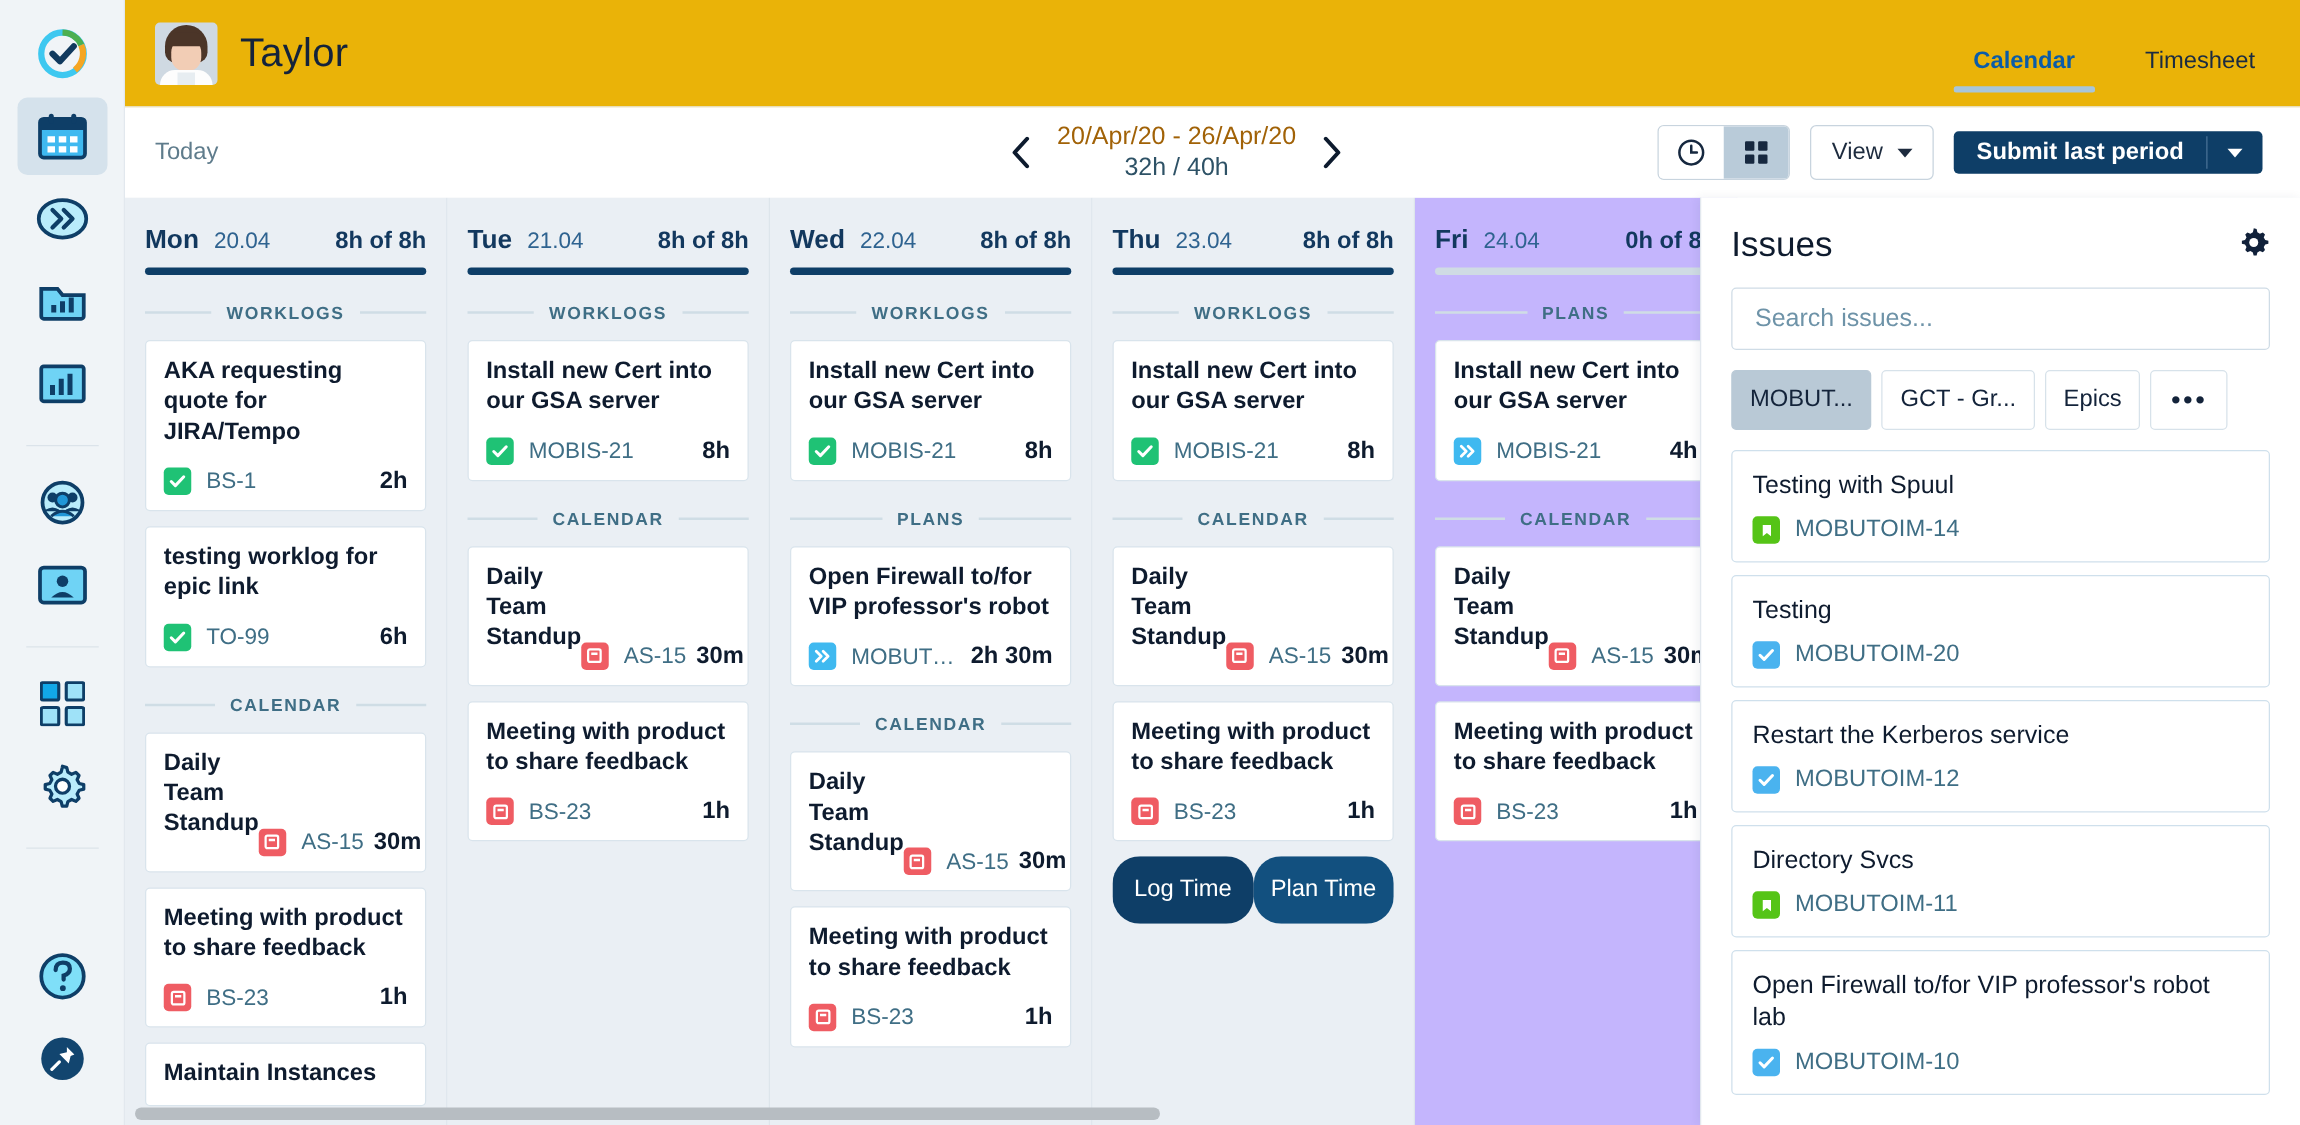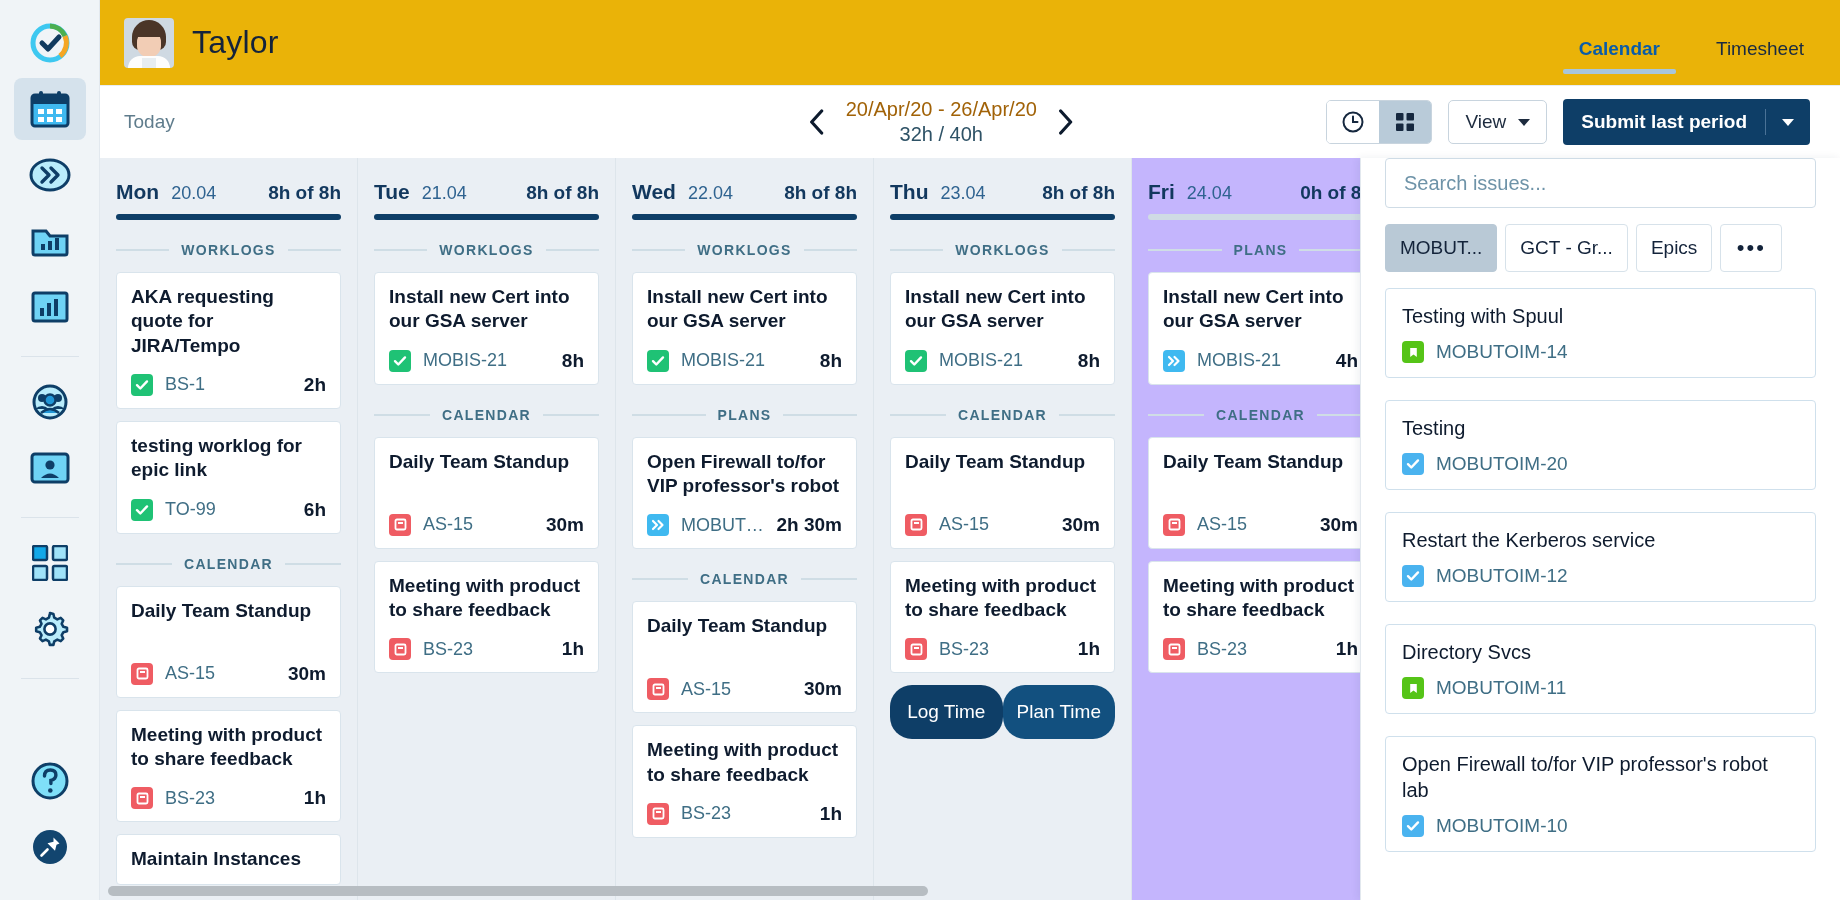--- a/index.html
+++ b/index.html
@@ -81,21 +81,21 @@
   }
   .seg { width: 52px; display: flex; align-items: center; justify-content: center; cursor: pointer; background: #fff; }
   .seg.on { background: #b9cbd9; }
   .viewbtn {
     height: 44px; border: 1px solid #c8d4de; border-radius: 5px; background: #fff;
     display: flex; align-items: center; padding: 0 16px; gap: 12px; cursor: pointer;
     font-size: 19px; color: #1d2b3e;
   }
   .caret { width: 0; height: 0; border-left: 6px solid transparent; border-right: 6px solid transparent; border-top: 7px solid #1d2b3e; }
   .submit {
-    height: 46px; background: #0e3e67; color: #fff; border-radius: 4px;
+    height: 34px; background: #0e3e67; color: #fff; border-radius: 4px;
     display: flex; align-items: center; cursor: pointer;
   }
   .submit .lab { padding: 0 18px; font-size: 19px; font-weight: 700; }
   .submit .div { width: 1px; height: 26px; background: #4a7296; }
   .submit .drop { padding: 0 16px; display: flex; align-items: center; }
   .caret-w { width: 0; height: 0; border-left: 6px solid transparent; border-right: 6px solid transparent; border-top: 7px solid #ffffff; }
 
   
   .calwrap { flex: 1; position: relative; overflow: hidden; background: #eaeff4; }
   .grid { display: flex; height: 100%; }
@@ -116,21 +116,21 @@
   .sectlabel .txt { font-size: 14px; font-weight: 700; letter-spacing: 1.3px; color: #3f6e85; }
 
   .card {
     background: #fff; border: 1px solid #d9e4ec; border-radius: 4px;
     padding: 12px 14px 12px 14px; margin-bottom: 12px;
   }
   .card .title { font-size: 19px; font-weight: 700; color: #0e1b2e; line-height: 1.28; }
   .card .meta { display: flex; align-items: center; margin-top: 16px; }
   .card .key { font-size: 18px; color: #3f6e85; margin-left: 12px; white-space: nowrap; overflow: hidden; text-overflow: ellipsis; }
   .card .dur { margin-left: auto; font-size: 19px; font-weight: 700; color: #0e1b2e; white-space: nowrap; padding-left: 8px; }
-  .card.tall { min-height: 112px; display: flex; flex-direction: column; }
+  .card.tall { min-height: 112px; display: flex; flex-direction: row; }
   .card.tall .meta { margin-top: auto; }
 
   
   .ic { width: 22px; height: 22px; border-radius: 4px; flex: 0 0 22px;
         display: flex; align-items: center; justify-content: center; }
   .ic.green { background: #1fc275; }
   .ic.greenb { background: #55c417; }
   .ic.blue { background: #3fb9f0; }
   .ic.bluechk { background: #4ab3ef; }
   .ic.red { background: #ef5c63; }
@@ -170,21 +170,21 @@
   .filters { display: flex; gap: 8px; margin-bottom: 16px; }
   .filt {
     height: 48px; border: 1px solid #d7e2ea; border-radius: 4px; background: #fff;
     display: flex; align-items: center; justify-content: center; padding: 0 14px;
     font-size: 19px; color: #13233a; cursor: pointer; white-space: nowrap;
   }
   .filt.on { background: #b9c9d6; border-color: #b9c9d6; }
   .filt.more { width: 62px; padding: 0; letter-spacing: 2px; font-size: 22px; }
   .issue {
     border: 1px solid #cfe0ec; border-radius: 4px; padding: 14px 16px 14px 16px;
-    margin-bottom: 22px; background: #fff; cursor: pointer;
+    margin-bottom: 10px; background: #fff; cursor: pointer;
   }
   .issue .t { font-size: 20px; color: #0e1b2e; line-height: 1.3; }
   .issue .r { display: flex; align-items: center; margin-top: 12px; }
   .issue .k { font-size: 19px; color: #3f6e85; margin-left: 12px; }
 </style>
 </head>
 <body>
 
 <div class="app">
 
@@ -694,20 +694,29 @@
             <div class="vscroll"></div>
           </div>
         </div>
 
       <div class="hscroll">
         <div class="thumb"></div>
       </div>
     </div>
 
     <div class="issues">
+      <div class="issues-head">
+        <div class="issues-title">Issues</div>
+        <div class="gear">
+          <svg width="26" height="26" viewBox="0 0 26 26">
+            <path d="M13 1.5 l2.3 .7 .6 2.5 2 1.2 2.4-1 1.7 1.7 -1 2.4 1.2 2 2.5 .6 0 2.4 -2.5 .6 -1.2 2 1 2.4 -1.7 1.7 -2.4-1 -2 1.2 -.6 2.5 -2.4 0 -.6-2.5 -2-1.2 -2.4 1 -1.7-1.7 1-2.4 -1.2-2 -2.5-.6 0-2.4 2.5-.6 1.2-2 -1-2.4 1.7-1.7 2.4 1 2-1.2 .6-2.5 z" fill="#11213a"></path>
+            <circle cx="13" cy="13" r="3.6" fill="#fff"></circle>
+          </svg>
+        </div>
+      </div>
 
       <div class="search">
         <input type="text" placeholder="Search issues..." style="">
       </div>
 
       <div class="filters" id="filters">
           <div class="filt on">MOBUT...</div>
           <div class="filt">GCT - Gr...</div>
           <div class="filt">Epics</div>
           <div class="filt more">•••</div>

